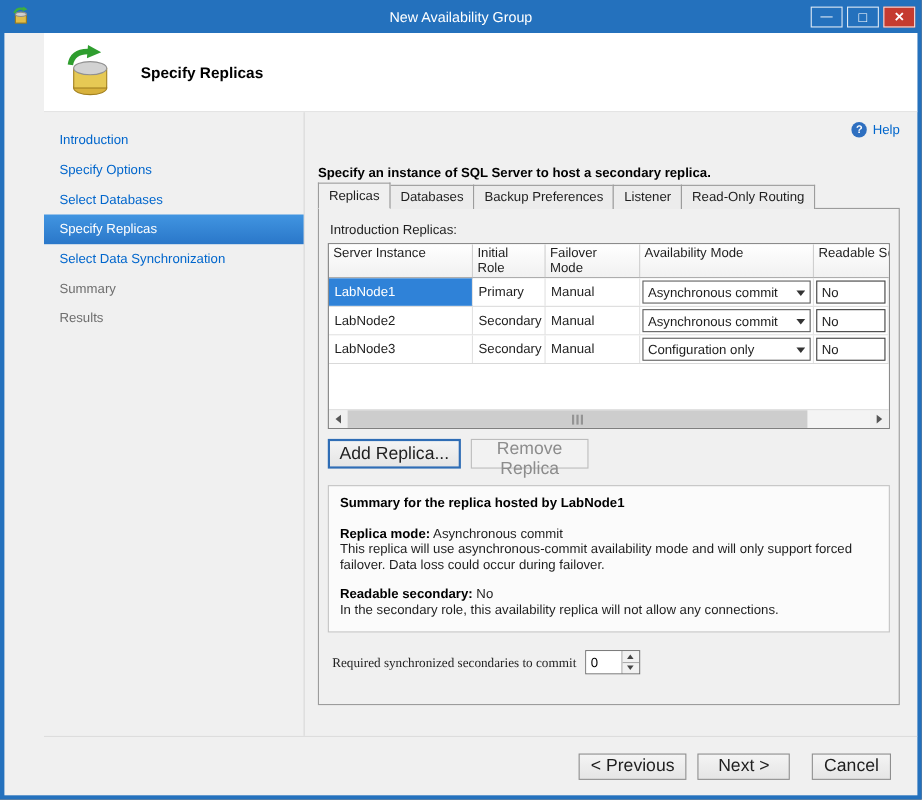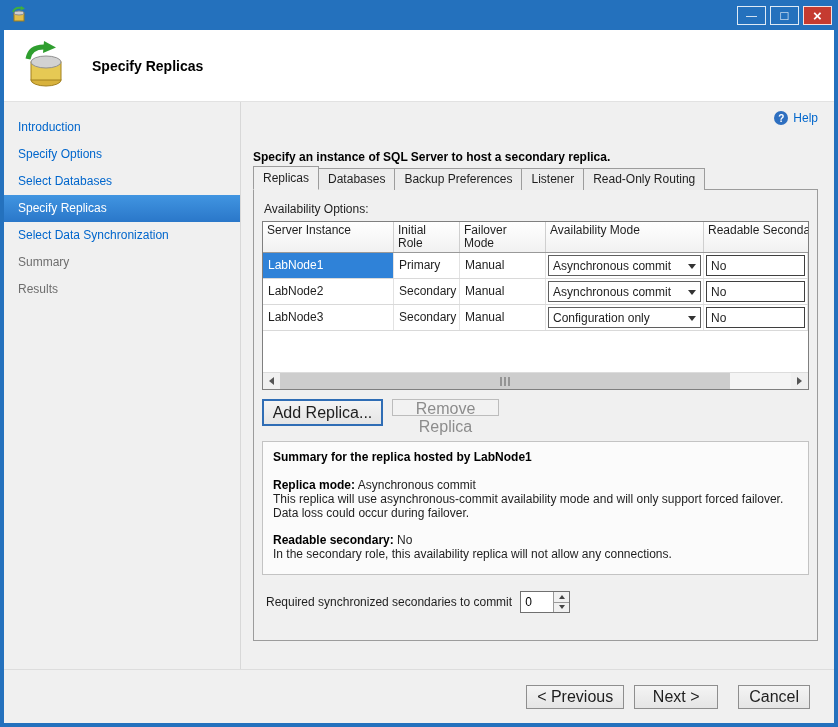--- a/index.html
+++ b/index.html
@@ -31,21 +31,21 @@
     color: #ffffff; cursor: default; background: transparent;
   }
   .tbtn .glyph { font-style: normal; font-size: 11px; line-height: 1; }
   .tbtn.max .glyph { font-size: 13px; }
   .tbtn.close { background: #c53b30; }
   .tbtn.close .glyph { font-size: 15px; font-weight: bold; }
 
   
   .bodyarea {
     position: absolute; top: 30px; left: 4px; right: 4px; bottom: 4px;
-    background: #f0f0f0; display: flex; flex-direction: column; overflow: hidden;
+    background: #f0f0f0; display: flex; flex-direction: column; overflow: hidden; padding-left: 36px;
   }
 
   .header {
     height: 72px; background: #ffffff; border-bottom: 1px solid #e2e2e2;
     display: flex; align-items: center; padding-left: 16px; flex: none;
   }
   .wizard-icon { width: 50px; height: 50px; display: inline-flex; }
   .page-title { font-size: 14px; font-weight: bold; margin-left: 22px; color: #000; }
 
   .main { flex: 1; display: flex; min-height: 0; }
@@ -154,36 +154,36 @@
 
   
   .btnrow { margin-top: 9px; display: flex; gap: 9px; }
   .btn {
     font-family: "Liberation Sans", sans-serif; font-size: 16px;
     background: linear-gradient(#f4f4f4, #e5e5e5);
     border: 1px solid #8e8e8e; color: #1e1e1e; cursor: pointer;
   }
   .btn.focusd { border: 2px solid #2f6db5; }
   .btn.add { width: 121px; height: 27px; }
-  .btn.remove { width: 107px; height: 17px; }
+  .btn.remove { width: 107px; height: 27px; }
   .btn.disabled { background: #f2f2f2; border-color: #bcbcbc; color: #8c8c8c; cursor: default; }
 
   
   .summary {
     margin-top: 15px; border: 1px solid #c3c3c3; background: #fbfbfb;
     padding: 8px 10px; height: 134px; overflow: hidden;
   }
   .sum-title { font-weight: bold; color: #000; margin-bottom: 14px; }
   .sum-line { line-height: 14px; }
   .sum-line b { color: #000; }
   .sum-desc { line-height: 14px; margin-bottom: 13px; }
 
   
   .spin-row { margin-top: 16px; display: flex; align-items: center; }
-  .spin-label { margin-left: 4px; }
+  .spin-label { margin-left: 4px; font-family: Liberation Serif, serif; }
   .spinbox { display: inline-flex; margin-left: 8px; border: 1px solid #707070; background: #fff; height: 22px; }
   .spin-input {
     width: 32px; border: none; outline: none; padding: 0 0 0 4px;
     font-family: "Liberation Sans", sans-serif; font-size: 12px;
   }
   .spin-btns { width: 16px; display: flex; flex-direction: column; border-left: 1px solid #9a9a9a; }
   .sb { flex: 1; background: #f1f1f1; display: flex; align-items: center; justify-content: center; border-bottom: 1px solid #9a9a9a; cursor: pointer; }
   .sb.last { border-bottom: none; }
 
   
@@ -202,20 +202,21 @@
 
   <div class="titlebar">
     <span class="app-icon">
       <svg viewBox="0 0 18 18" width="18" height="18">
         <rect x="4" y="7" width="10" height="8" fill="#e0bd4a" stroke="#9a7c20"></rect>
         <ellipse cx="9" cy="7" rx="5" ry="2" fill="#cfcfcf" stroke="#8d8d8d"></ellipse>
         <path d="M3 6 Q5 1 11 2" fill="none" stroke="#3fae3f" stroke-width="2"></path>
         <path d="M11 0 L15 2.5 L10.5 4.5 Z" fill="#3fae3f"></path>
       </svg>
     </span>
+    <span class="tb-title">New Availability Group</span>
     <span class="tb-controls">
       <span class="tbtn min">
           <i class="glyph">—</i>
         </span>
       <span class="tbtn max">
           <i class="glyph">□</i>
         </span>
       <span class="tbtn close">
           <i class="glyph">×</i>
         </span>
@@ -263,21 +264,21 @@
         <div class="tabs">
           <div class="tab active">Replicas</div>
           <div class="tab">Databases</div>
           <div class="tab">Backup Preferences</div>
           <div class="tab">Listener</div>
           <div class="tab">Read-Only Routing</div>
         </div>
 
         <div class="tabpanel">
 
-          <div class="grid-label">Availability Options:</div>
+          <div class="grid-label">Introduction Replicas:</div>
 
           <div class="grid">
             <div class="g-head">
               <div class="gcell">Server Instance</div>
               <div class="gcell">Initial
 Role</div>
               <div class="gcell">Failover
 Mode</div>
               <div class="gcell">Availability Mode</div>
               <div class="gcell clip">Readable Secondary</div>

